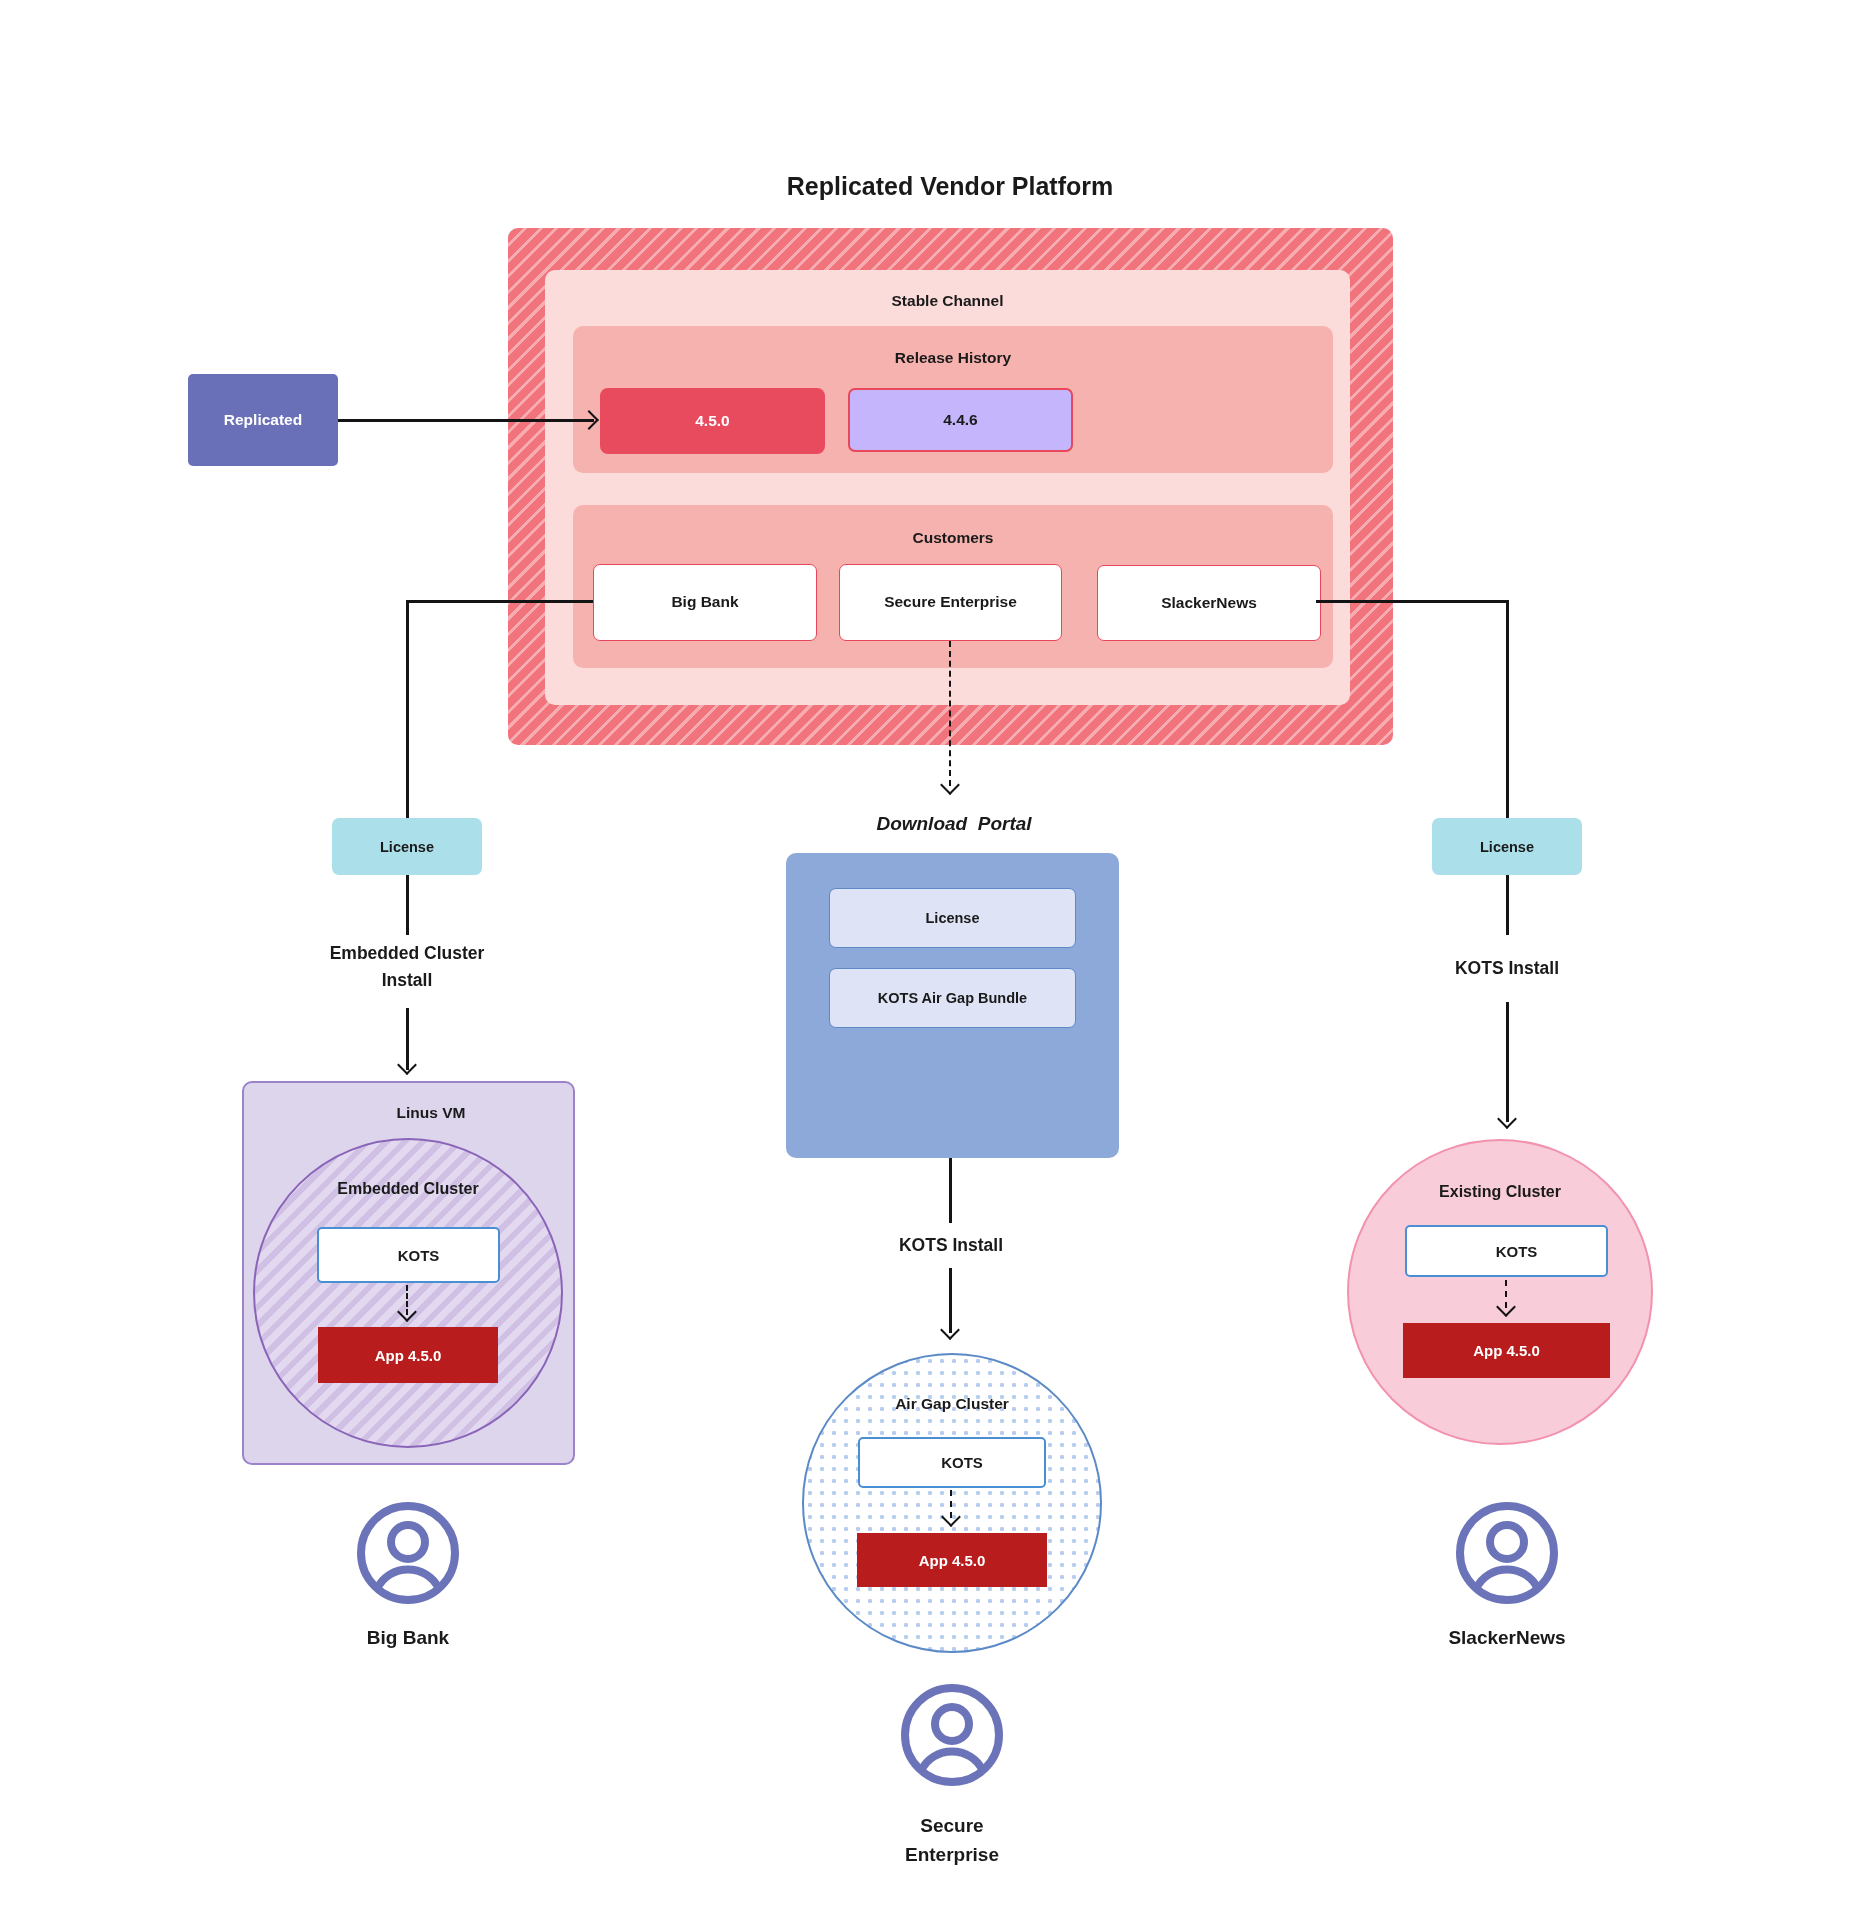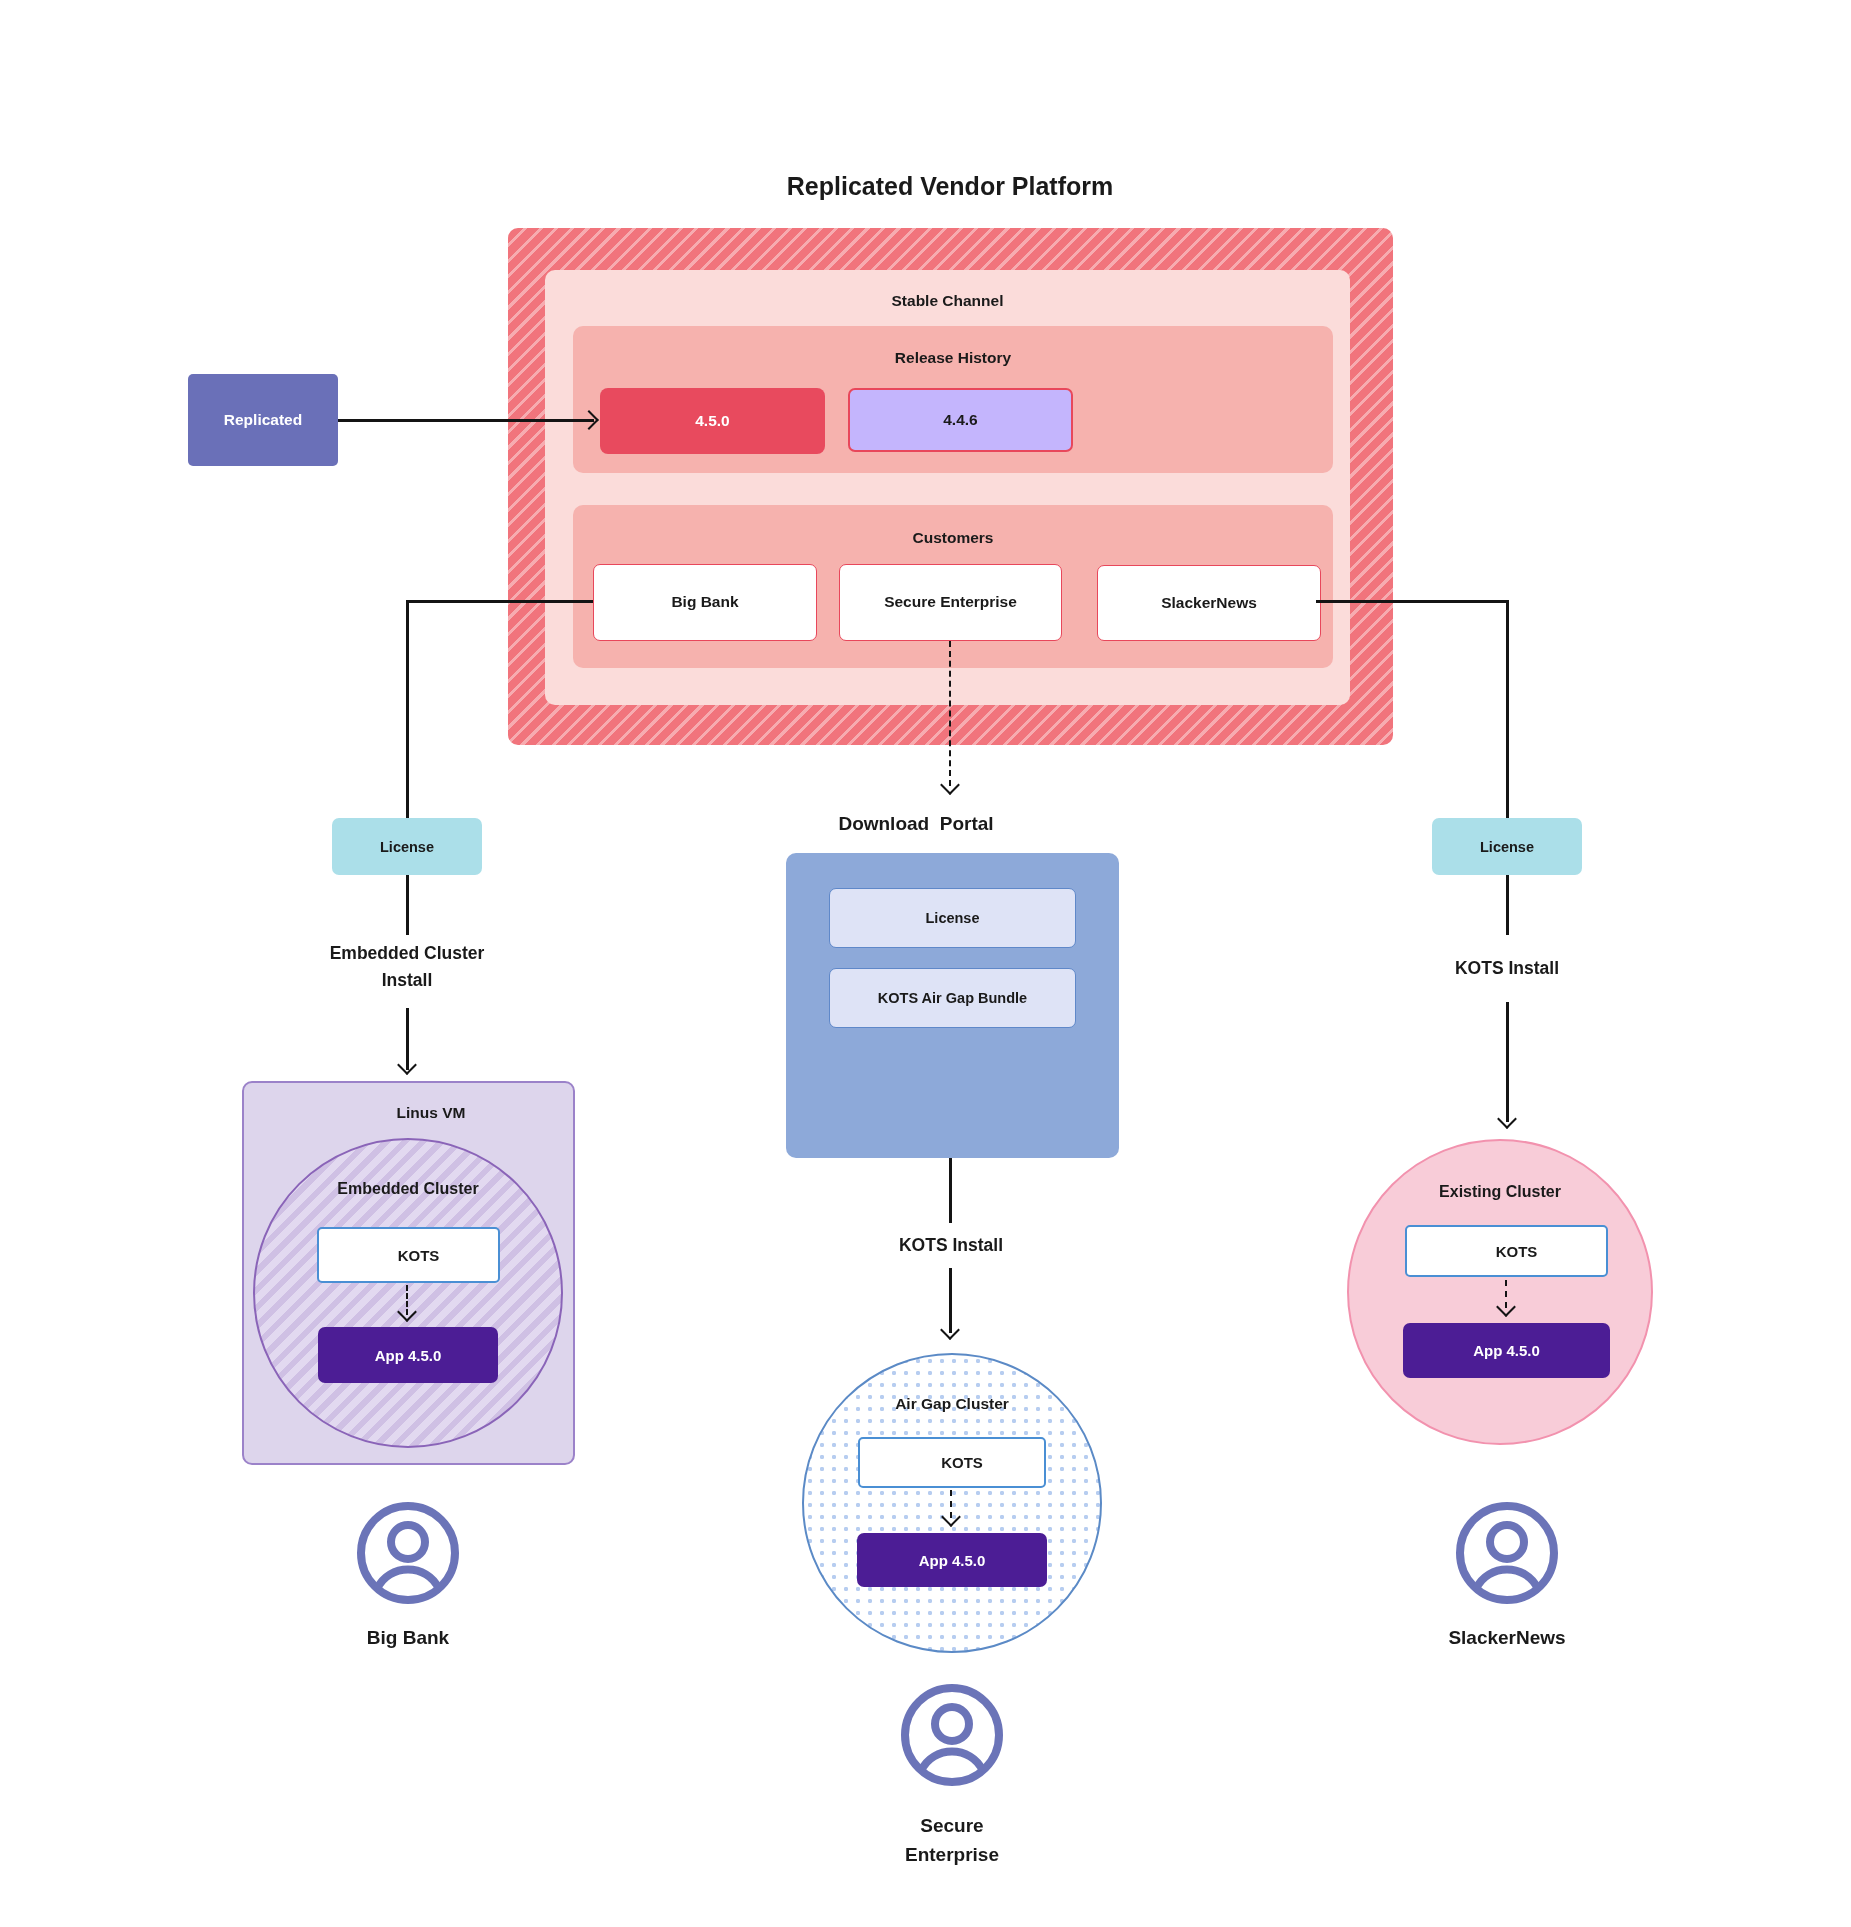--- a/index.html
+++ b/index.html
@@ -39,21 +39,21 @@
     background:repeating-linear-gradient(135deg, #cfc0e4 0 6px, #e2d9f0 6px 13px);
   }
   .airgap-circle {
     border:2px solid #5b8ac6; background-color:#ffffff;
     background-image:radial-gradient(circle, #b7cdf0 2px, rgba(255,255,255,0) 2.3px);
     background-size:12px 12px;
   }
   .existing-circle { border:2px solid #f292ae; background:#f8ccd8; }
 
   .kots-box { background:#ffffff; border:2px solid #4a8fd4; border-radius:5px; font-weight:600; font-size:15px;padding-left:20px; }
-  .appv-box { background:#4c1d95; border-radius:7px; color:#ffffff; font-weight:600; font-size:15px; }
+  .appv-box { background:#b91c1c; border-radius:0; color:#ffffff; font-weight:600; font-size:15px; }
 
   
   .hline { background:#141414; height:2.5px; }
   .vline { background:#141414; width:2.5px; }
   .vdash { width:0; border-left:2.5px dashed #141414; }
   .chev-down  { width:14px; height:14px; border-right:2.5px solid #141414; border-bottom:2.5px solid #141414; transform:rotate(45deg); }
   .chev-right { width:14px; height:14px; border-right:2.5px solid #141414; border-bottom:2.5px solid #141414; transform:rotate(-45deg); }
 
   .title { font-size:25px; font-weight:600; text-align:center; }
   .section-lbl { font-size:15.5px; }
@@ -106,21 +106,21 @@
 
   <svg class="abs" style="left:356px; top:1501px;" width="104" height="104" viewBox="0 0 104 104">
     <circle cx="52" cy="52" r="47" fill="none" stroke="#6b74b8" stroke-width="8"></circle>
     <circle cx="52" cy="41" r="17" fill="none" stroke="#6b74b8" stroke-width="8"></circle>
     <path d="M21 88 C33 62 71 62 83 88" fill="none" stroke="#6b74b8" stroke-width="8"></path>
   </svg>
   <div class="abs lbl persona-lbl" style="left:308px; top:1624px; width:200px;">Big Bank</div>
 
   <div class="abs vdash" style="left:949px; top:641px; height:145px;"></div>
   <div class="abs chev-down" style="left:943px; top:778px;"></div>
-  <div class="abs lbl persona-lbl prespace" style="left:766px; top:810px; width:300px;">Download  Portal</div>
+  <div class="abs lbl persona-lbl prespace" style="left:804px; top:810px; width:300px;font-style:italic;">Download  Portal</div>
   <div class="abs portal" style="left:786px; top:853px; width:333px; height:305px;"></div>
   <div class="abs portal-item center-flex" style="left:829px; top:888px; width:247px; height:60px;">License</div>
   <div class="abs portal-item center-flex" style="left:829px; top:968px; width:247px; height:60px;">KOTS Air Gap Bundle</div>
 
   <div class="abs vline" style="left:949px; top:1158px; height:65px;"></div>
   <div class="abs lbl flow-lbl" style="left:851px; top:1232px; width:200px;">KOTS Install</div>
   <div class="abs vline" style="left:949px; top:1268px; height:65px;"></div>
   <div class="abs chev-down" style="left:943px; top:1323px;"></div>
 
   <div class="abs circle airgap-circle" style="left:802px; top:1353px; width:300px; height:300px;"></div>

